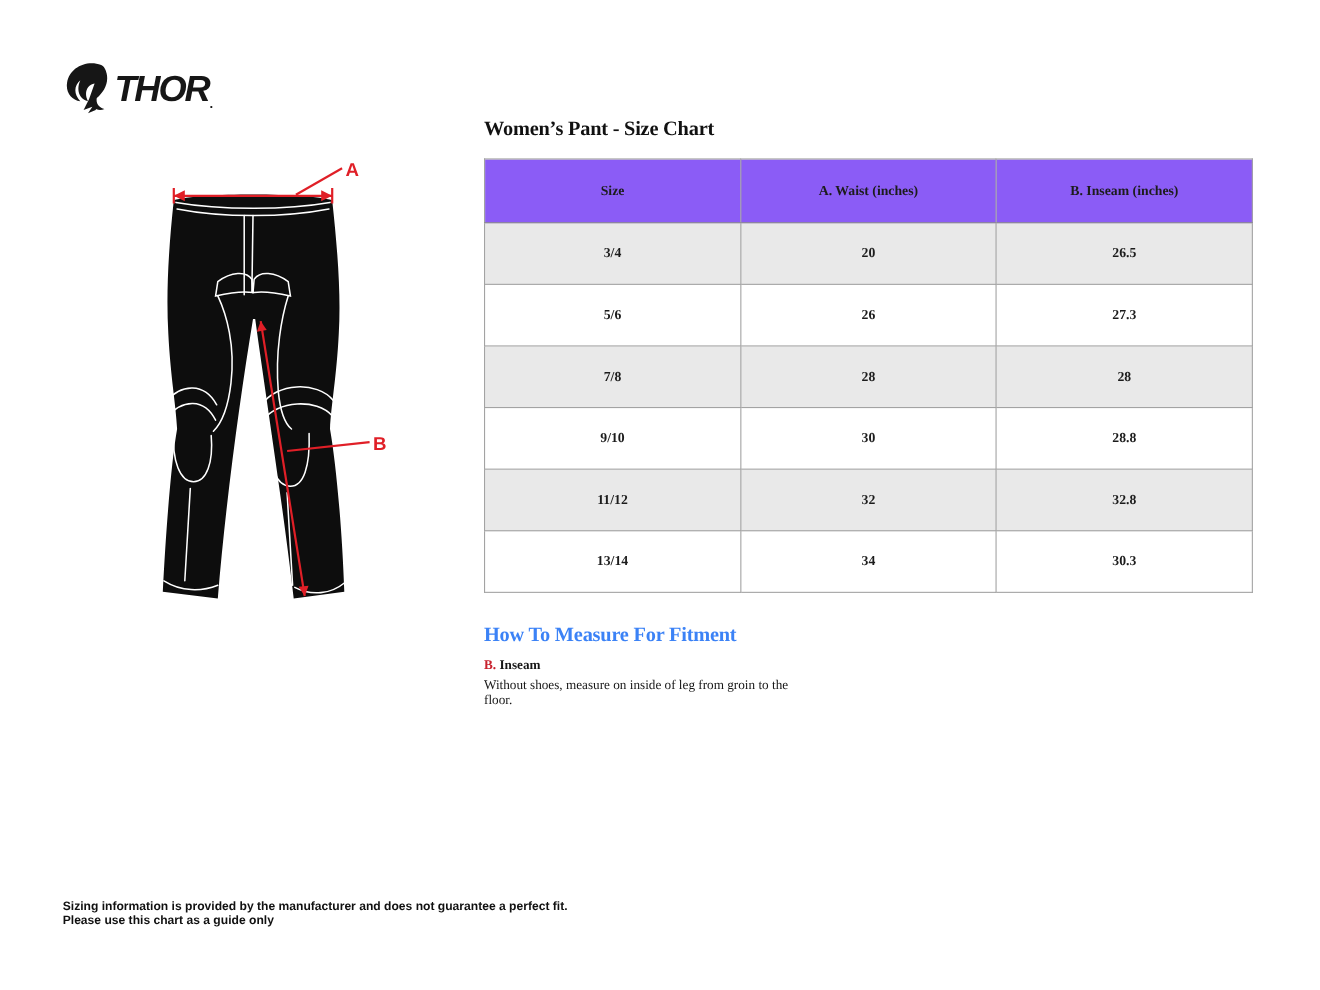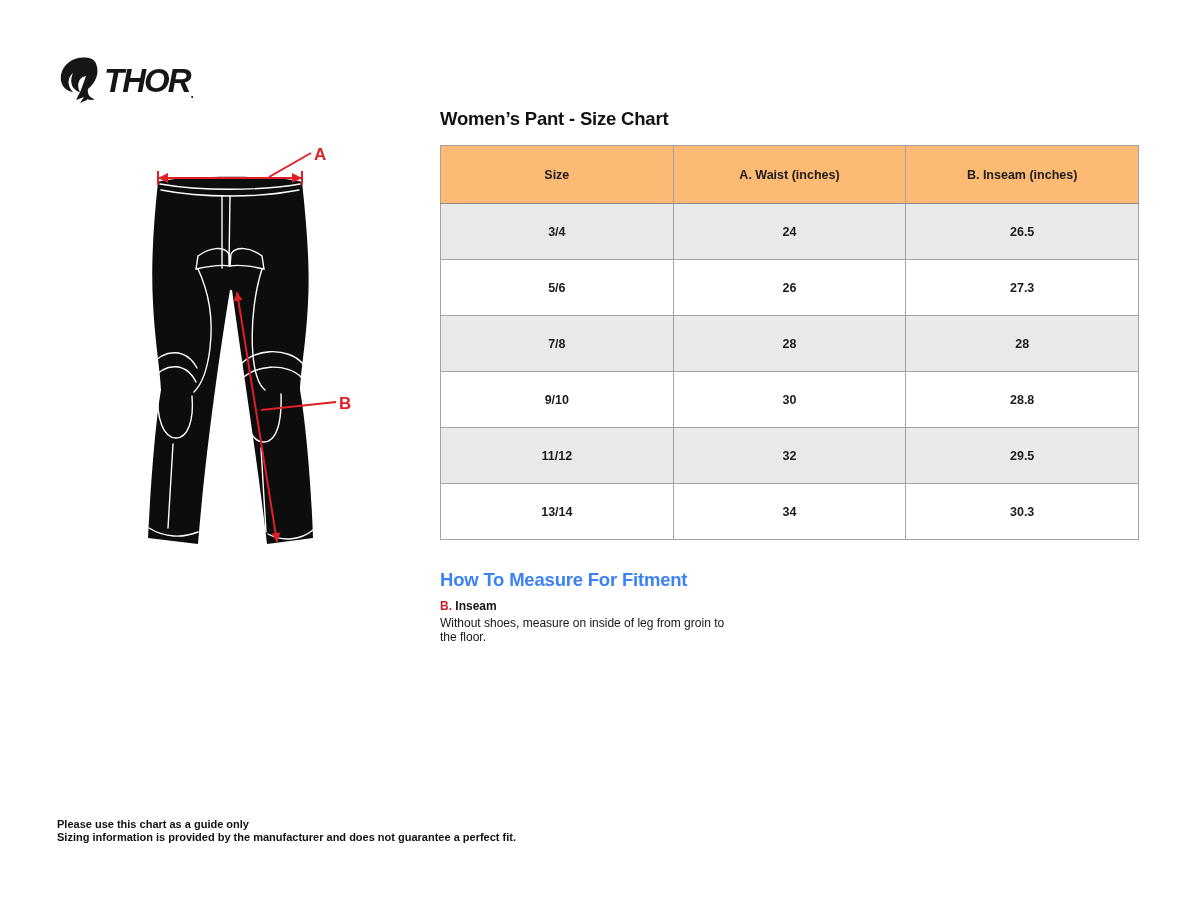--- a/index.html
+++ b/index.html
@@ -10,27 +10,27 @@
   .logo{position:absolute;left:56px;top:55px;display:flex;align-items:center;height:50px;}
   .logo svg{display:block;}
   .logo-text{font-size:33px;font-weight:900;font-style:italic;letter-spacing:-2px;
              color:#161616;margin-left:2px;line-height:1;}
   .logo-mark{font-size:12px;font-weight:900;color:#161616;align-self:flex-end;margin:0 0 4px 1px;}
 
   
   .diagram{position:absolute;left:120px;top:128px;width:260px;height:440px;}
 
   
-  .right-col{position:absolute;left:440px;top:108px;width:700px;}
+  .right-col{position:absolute;left:440px;top:108px;width:700px;font-family:Liberation Serif, serif;}
   .section-title{font-size:18.5px;font-weight:700;color:#111;margin:0 0 15px 0;letter-spacing:-0.2px;}
 
   table.size-table{border-collapse:collapse;table-layout:fixed;width:699px;}
   .size-table th,.size-table td{border:1px solid #a3a3a3;text-align:center;vertical-align:middle;
         font-size:12.5px;font-weight:700;color:#1c1c1c;padding:0;}
-  .size-table th{height:57px;background:#fdba74;border-bottom:1px solid #8d8d8d;}
+  .size-table th{height:57px;background:#8b5cf6;border-bottom:1px solid #8d8d8d;}
   .size-table td{height:55px;background:#ffffff;}
   .size-table tbody tr:nth-child(odd) td{background:#e9e9e9;}
 
   .measure-heading{font-size:18.5px;font-weight:700;color:#3b82f6;margin:29px 0 8px 0;letter-spacing:-0.2px;}
   .measure-grid{display:flex;}
   .measure-col{width:330px;flex:0 0 330px;}
   .measure-title{font-size:12px;font-weight:700;color:#161616;margin:0 0 3px 0;}
   .measure-letter{color:#c8222e;}
   .measure-text{font-size:12px;line-height:14px;color:#161616;margin:0;width:292px;}
 
@@ -132,42 +132,42 @@
       <thead>
         <tr>
           <th>Size</th>
           <th>A. Waist (inches)</th>
           <th>B. Inseam (inches)</th>
         </tr>
       </thead>
       <tbody>
         <tr>
           <td>3/4</td>
-          <td>24</td>
+          <td>20</td>
           <td>26.5</td>
         </tr>
         <tr>
           <td>5/6</td>
           <td>26</td>
           <td>27.3</td>
         </tr>
         <tr>
           <td>7/8</td>
           <td>28</td>
           <td>28</td>
         </tr>
         <tr>
           <td>9/10</td>
           <td>30</td>
           <td>28.8</td>
         </tr>
         <tr>
           <td>11/12</td>
           <td>32</td>
-          <td>29.5</td>
+          <td>32.8</td>
         </tr>
         <tr>
           <td>13/14</td>
           <td>34</td>
           <td>30.3</td>
         </tr>
       </tbody>
     </table>
 
     <h2 class="measure-heading">How To Measure For Fitment</h2>
@@ -177,17 +177,17 @@
         <p class="measure-title">
           <span class="measure-letter">B.</span>
           <span>Inseam</span>
         </p>
         <p class="measure-text">Without shoes, measure on inside of leg from groin to the floor.</p>
       </div>
     </div>
   </div>
 
   <div class="footer">
+    <div>Sizing information is provided by the manufacturer and does not guarantee a perfect fit.</div>
     <div>Please use this chart as a guide only</div>
-    <div>Sizing information is provided by the manufacturer and does not guarantee a perfect fit.</div>
   </div>
 
 </div>
 
 </body></html>

